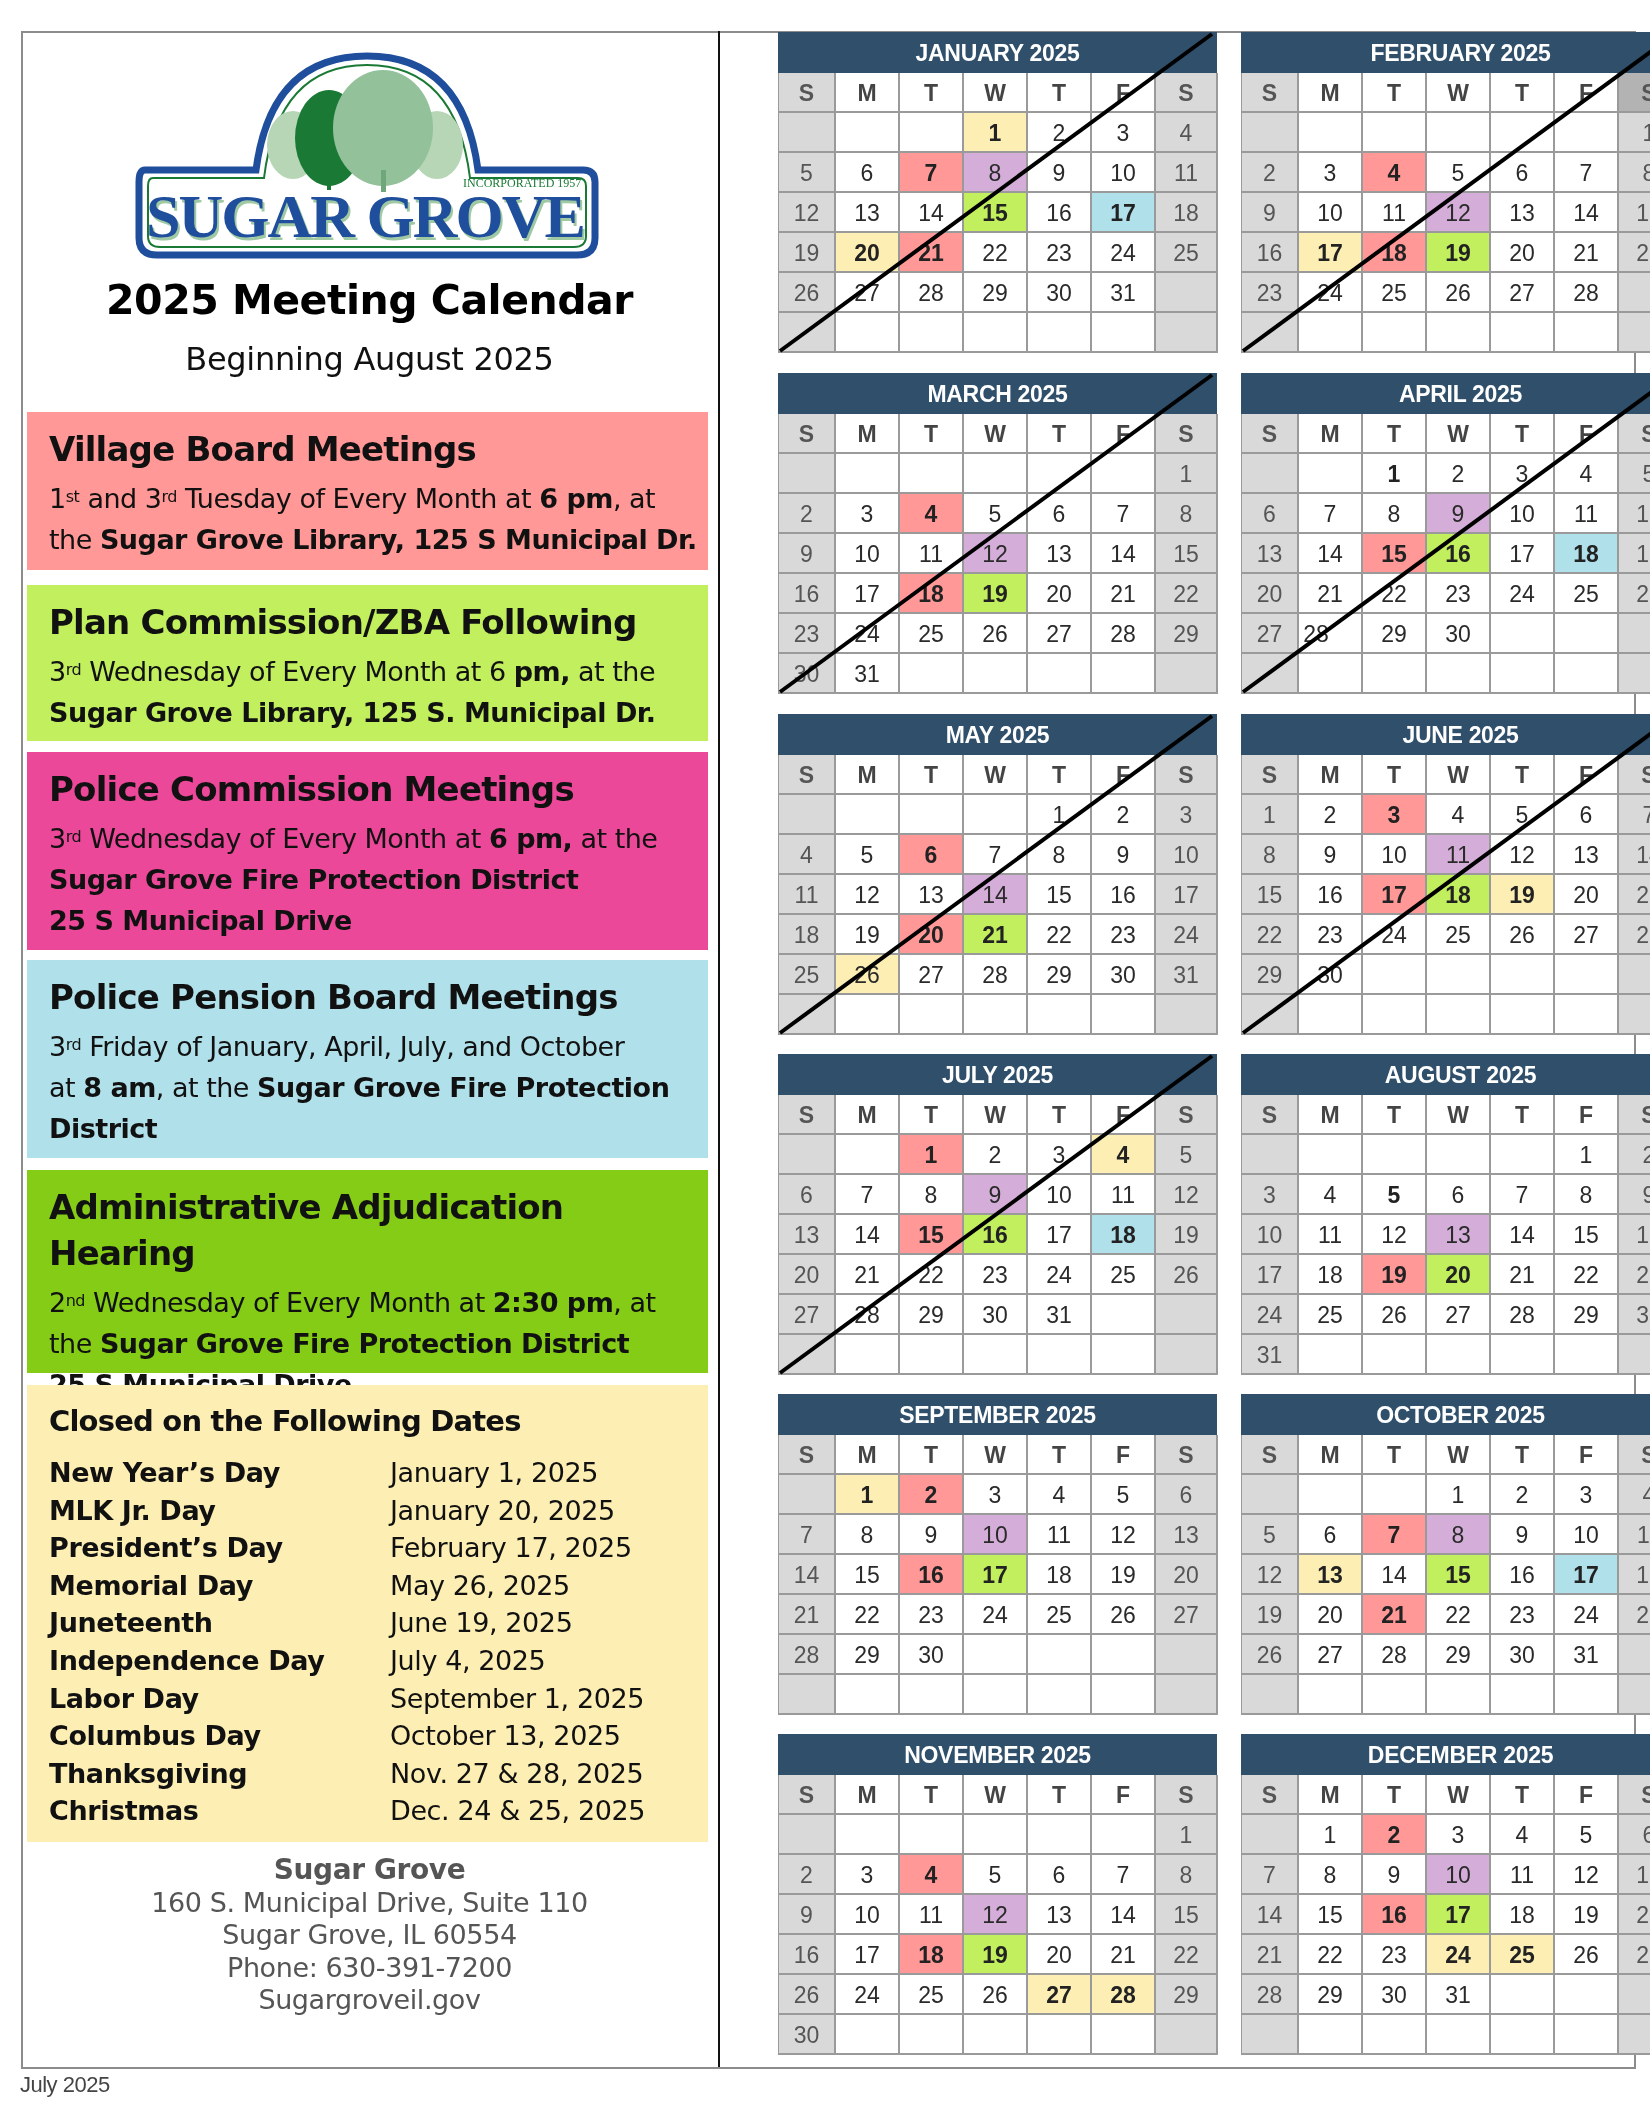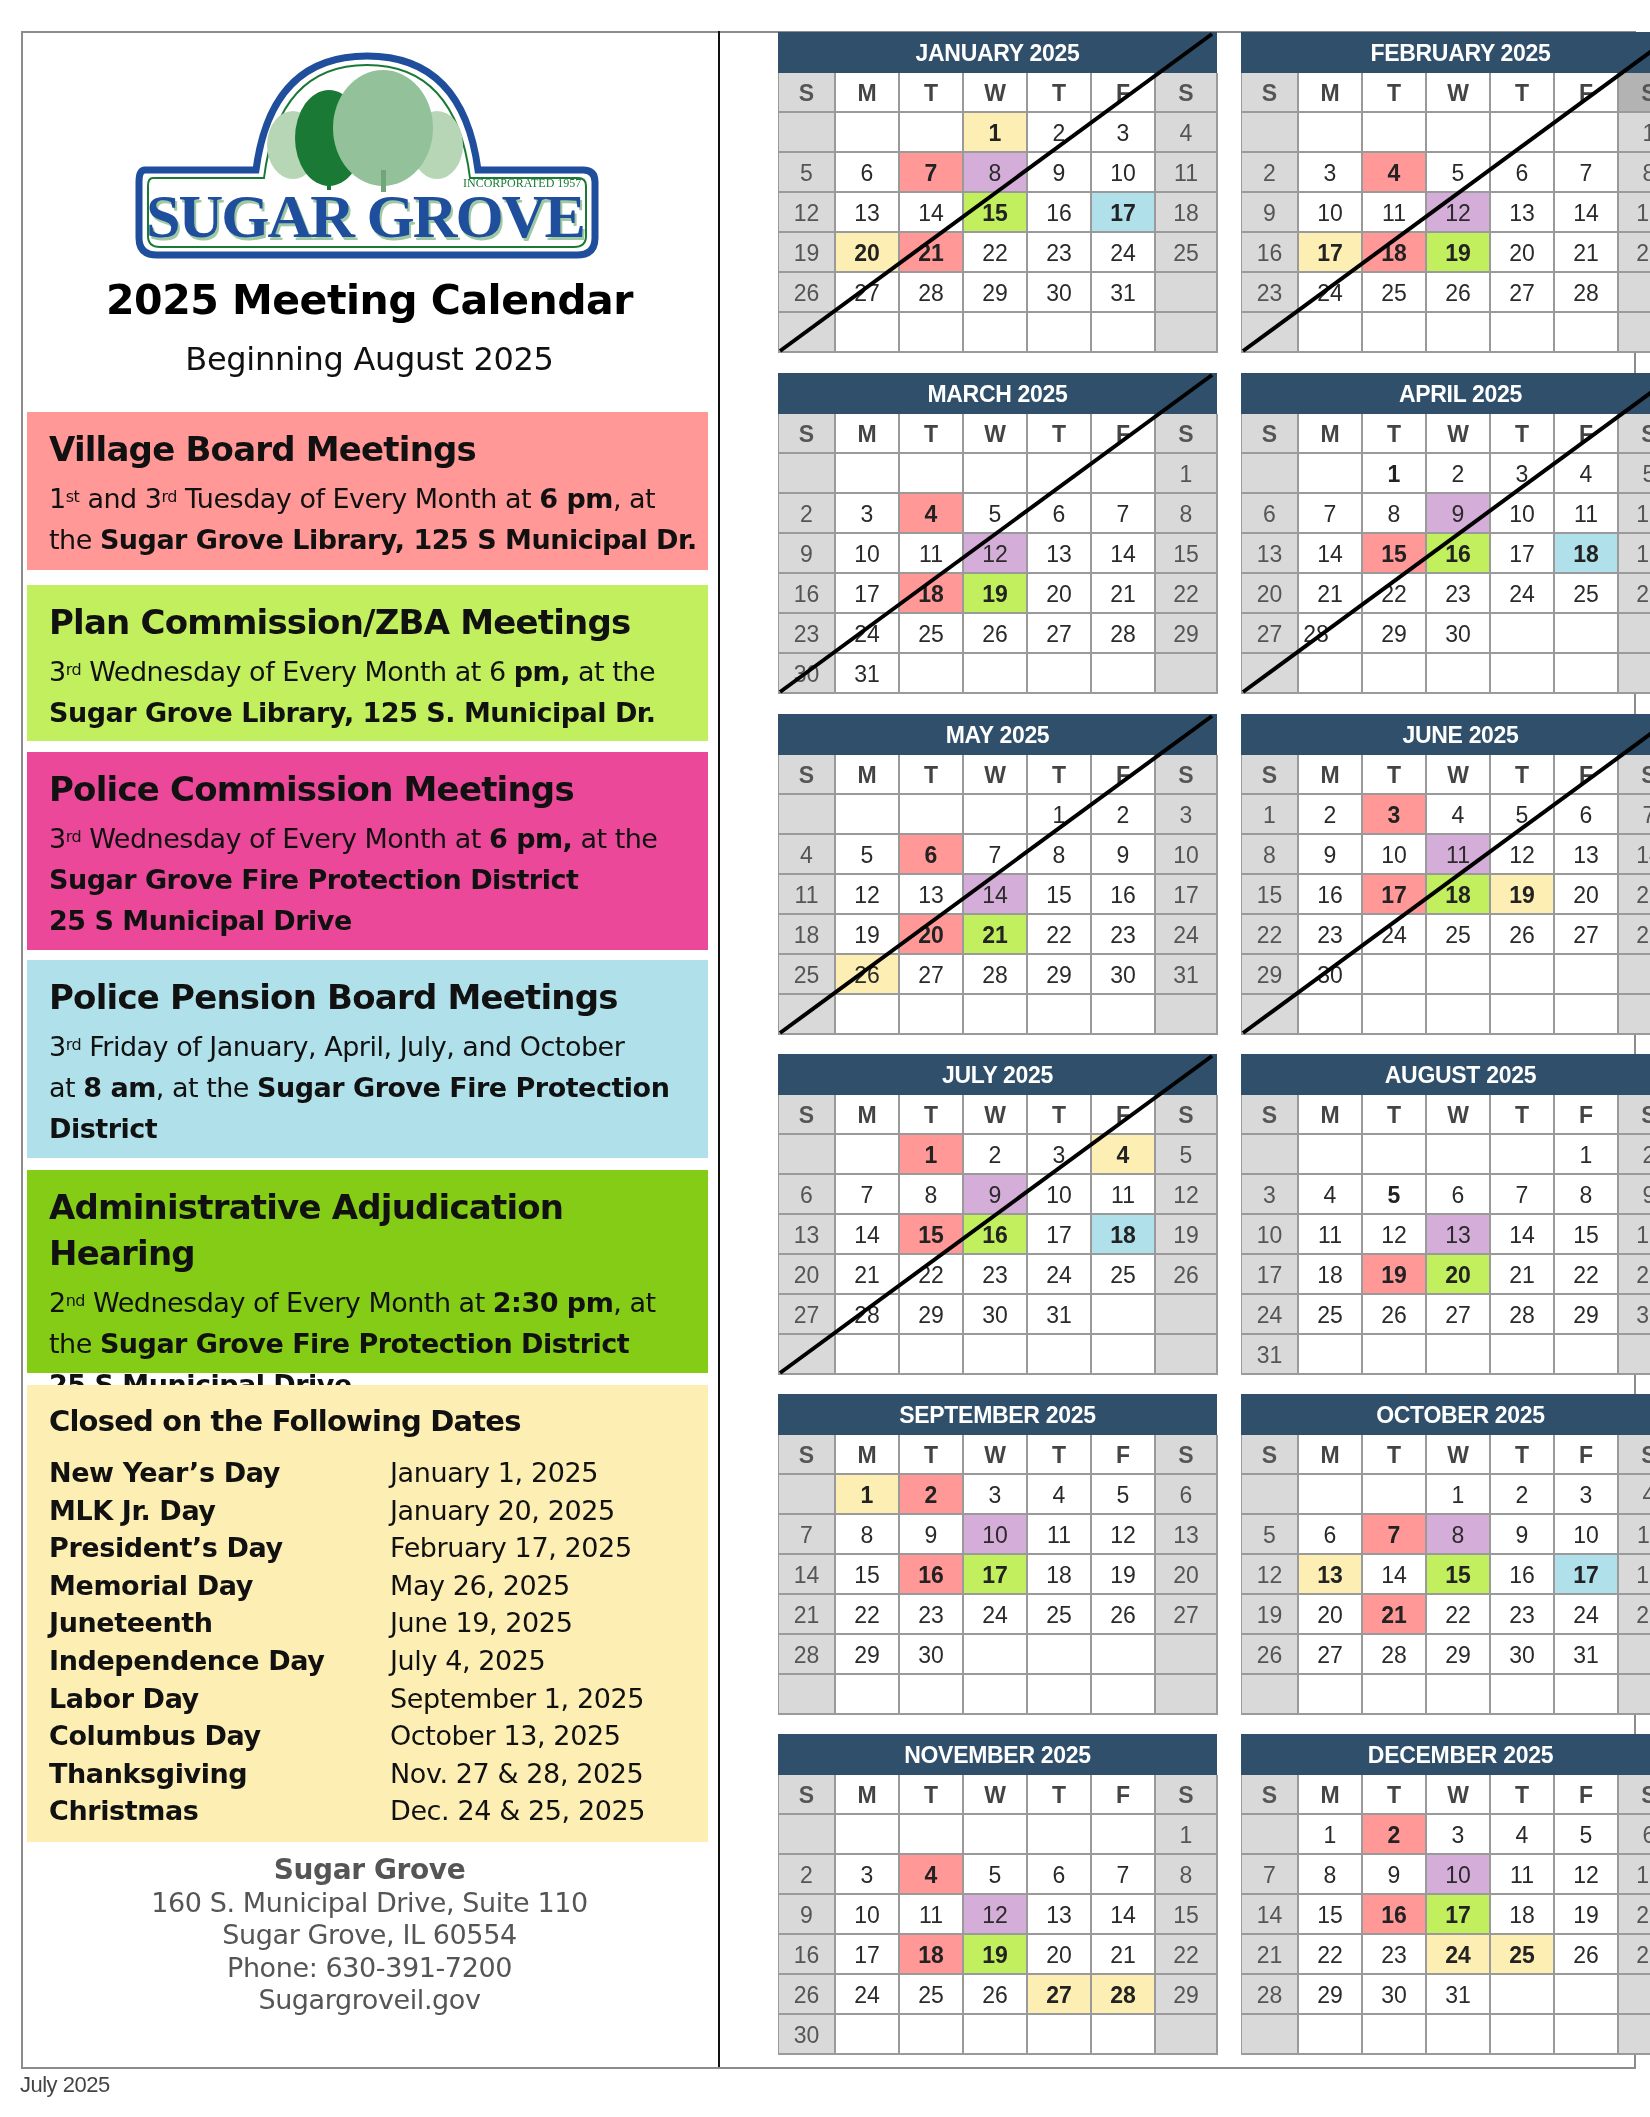--- a/index.html
+++ b/index.html
@@ -84,21 +84,21 @@
 <div class="title sub">Beginning August 2025</div>
 
 <div class="legend lg-pink">
   <h3>Village Board Meetings</h3>
   <div class="legend-body">
       <p><span>1</span><sup>st</sup><span> and 3</span><sup>rd</sup><span> Tuesday of Every Month at </span><b>6 pm</b><span>, at</span></p>
       <p><span>the </span><b>Sugar Grove Library, 125 S Municipal Dr.</b></p>
     </div>
 </div>
 <div class="legend lg-green1">
-  <h3>Plan Commission/ZBA Meetings</h3>
+  <h3>Plan Commission/ZBA Following</h3>
   <div class="legend-body">
       <p><span>3</span><sup>rd</sup><span> Wednesday of Every Month at 6 </span><b>pm,</b><span> at the</span></p>
       <p><b>Sugar Grove Library, 125 S. Municipal Dr.</b></p>
     </div>
 </div>
 <div class="legend lg-green2">
   <h3>Police Commission Meetings</h3>
   <div class="legend-body">
       <p><span>3</span><sup>rd</sup><span> Wednesday of Every Month at </span><b>6 pm,</b><span> at the</span></p>
       <p><b>Sugar Grove Fire Protection District</b></p>

